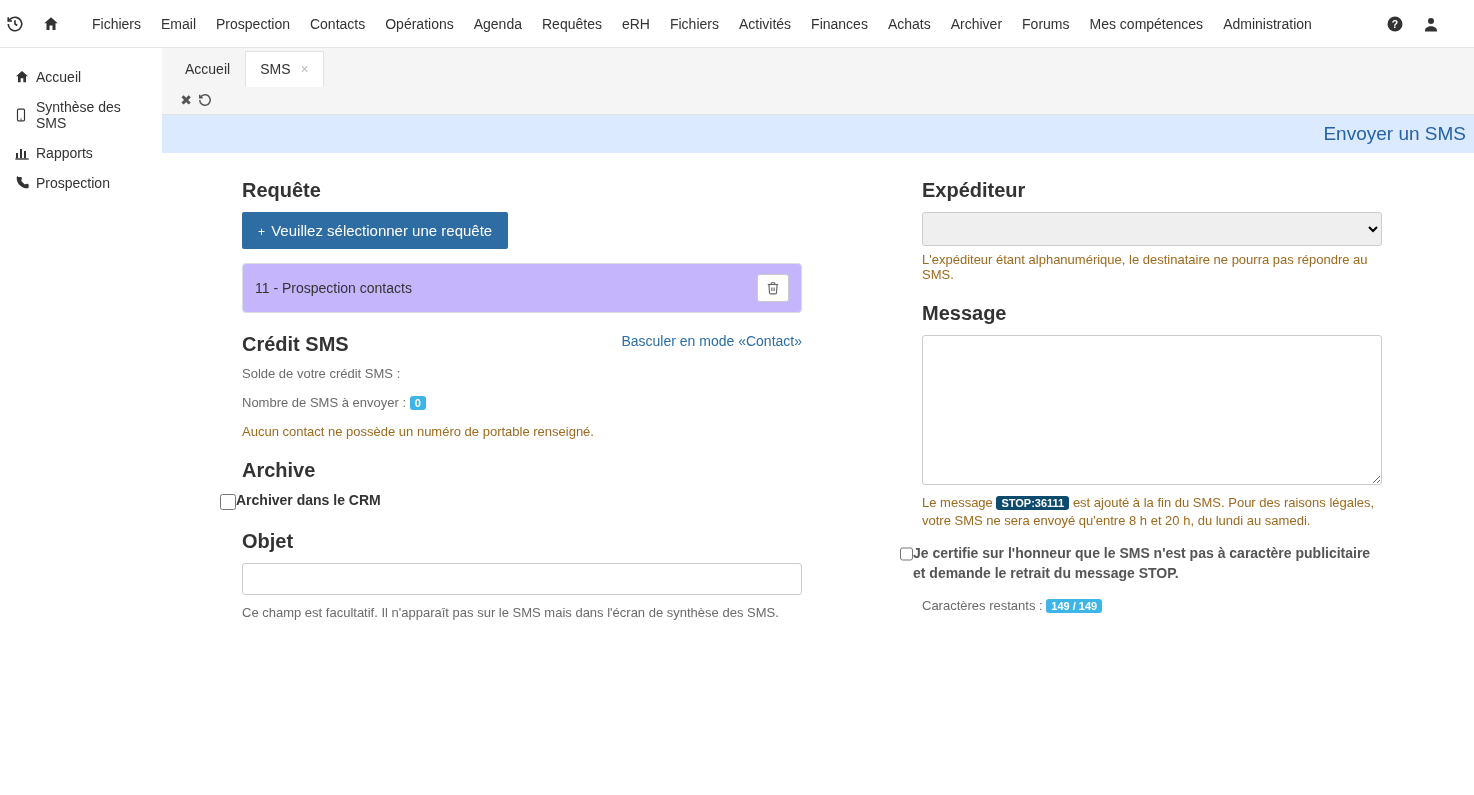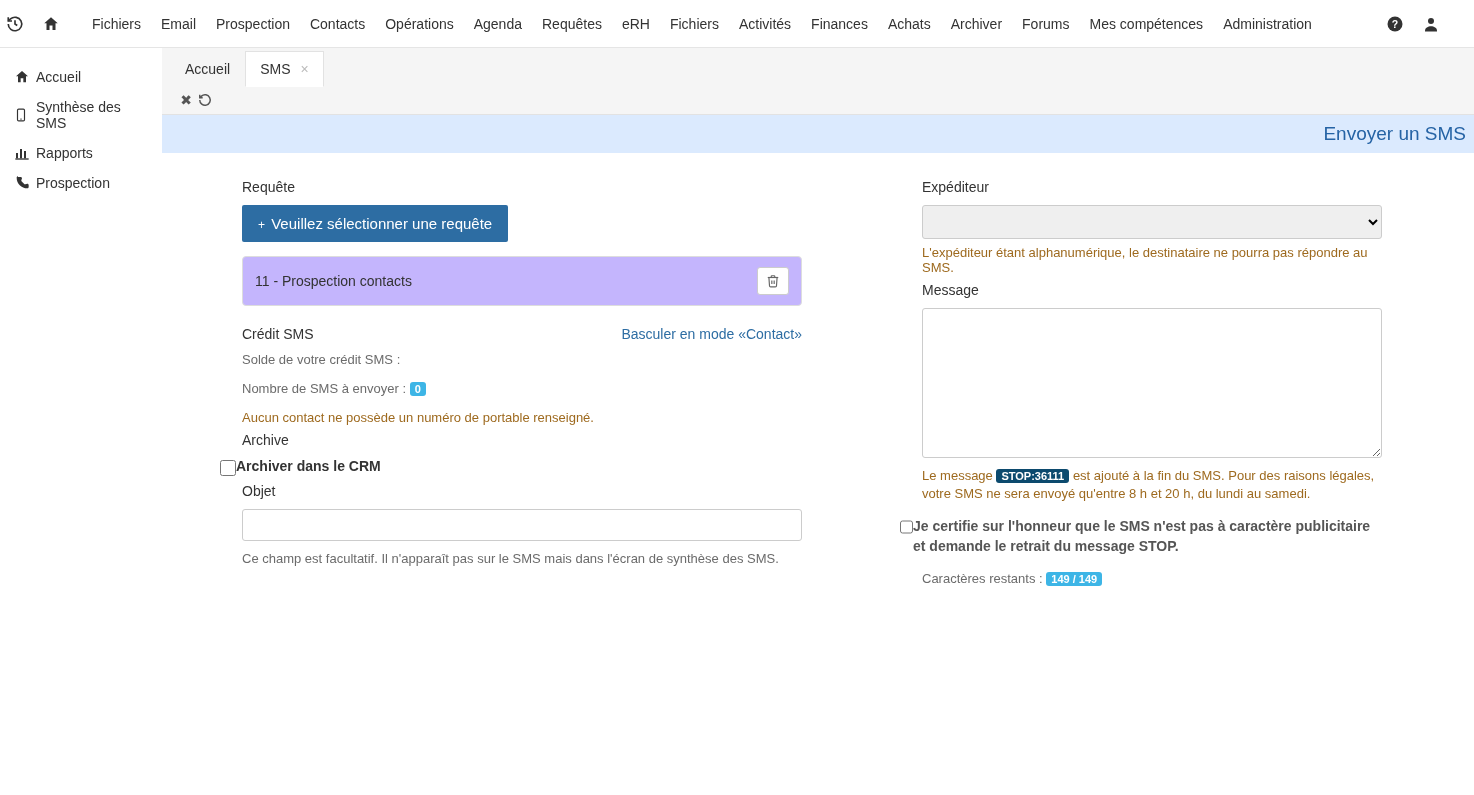--- a/index.html
+++ b/index.html
@@ -32,41 +32,41 @@
   .tab-tool { width: 24px; text-align: center; color: #555; cursor: pointer; font-size: 14px; }
   
   
   .page-header { background: #dbeafe; color: #2563a5; text-align: right; padding: 8px; font-size: 19px; }
   
   
   .form-area { display: flex; padding: 20px 30px 20px 80px; gap: 120px; }
   .col { flex: 1; max-width: 560px; }
   .col-right { flex: 1; max-width: 460px; }
   
-  .section-label { font-weight: 400; font-size: 14px; margin-bottom: 10px; margin-top: 6px; }
+  .section-label { font-weight: 700; font-size: 20px; margin-bottom: 10px; margin-top: 6px; }
   
   .btn-blue { background: #2d6da3; color: #fff; border: none; padding: 10px 16px; font-size: 15px; border-radius: 2px; cursor: pointer; }
   .btn-blue .plus { font-size: 12px; margin-right: 2px; }
   
   .query-row { margin-top: 14px; border: 1px solid #ddd; border-radius: 4px; padding: 10px 12px; display: flex; align-items: center; justify-content: space-between; background: #c4b5fd; }
   .trash-btn { width: 32px; height: 28px; border: 1px solid #ccc; border-radius: 3px; background: #fff; cursor: pointer; display: flex; align-items: center; justify-content: center; color: #666; }
   
   .muted { color: #6b6b6b; font-size: 13px; }
   .warn { color: #9e6a1f; font-size: 13px; }
   
   .link-text { color: #2d6da3; font-size: 14px; cursor: pointer; }
   .credit-row { display: flex; justify-content: space-between; align-items: flex-start; margin-top: 20px; }
   
   .badge-blue { background: #3db5e6; color: #fff; font-size: 11px; padding: 1px 5px; border-radius: 3px; font-weight: 600; }
   .badge-orange { background: #0c4a6e; color: #fff; font-size: 11px; padding: 1px 5px; border-radius: 3px; font-weight: 600; }
   
   .mt6 { margin-top: 6px; }
   .mt10 { margin-top: 10px; }
   .mt14 { margin-top: 14px; }
-  .mt20 { margin-top: 7px; }
+  .mt20 { margin-top: 20px; }
   
   .checkbox-row { display: flex; align-items: flex-start; }
   .checkbox-row input[type=checkbox] { width: 16px; height: 16px; margin-top: 2px; }
   .checkbox-row label { font-weight: 600; font-size: 14px; }
   .checkbox-row.light label { font-weight: 600; color: #555; line-height: 1.4; }
   
   input[type=text], select, textarea { width: 100%; border: 1px solid #ccc; border-radius: 3px; padding: 7px 8px; font-size: 14px; font-family: inherit; background: #fff; }
   select { height: 34px; background: #efefef; }
   textarea { height: 150px; resize: both; }
   

